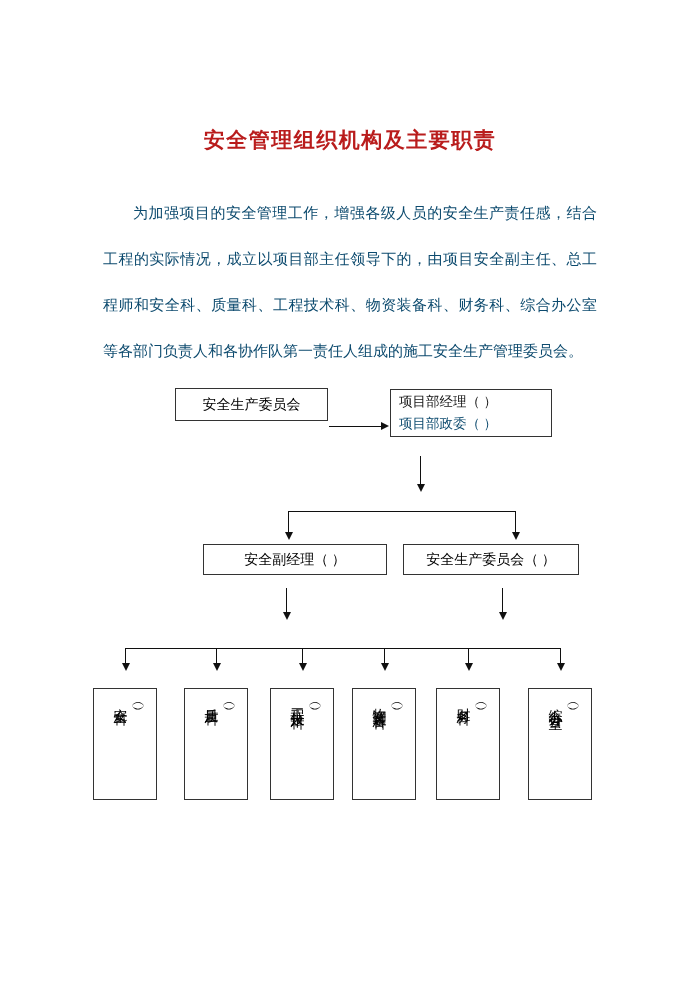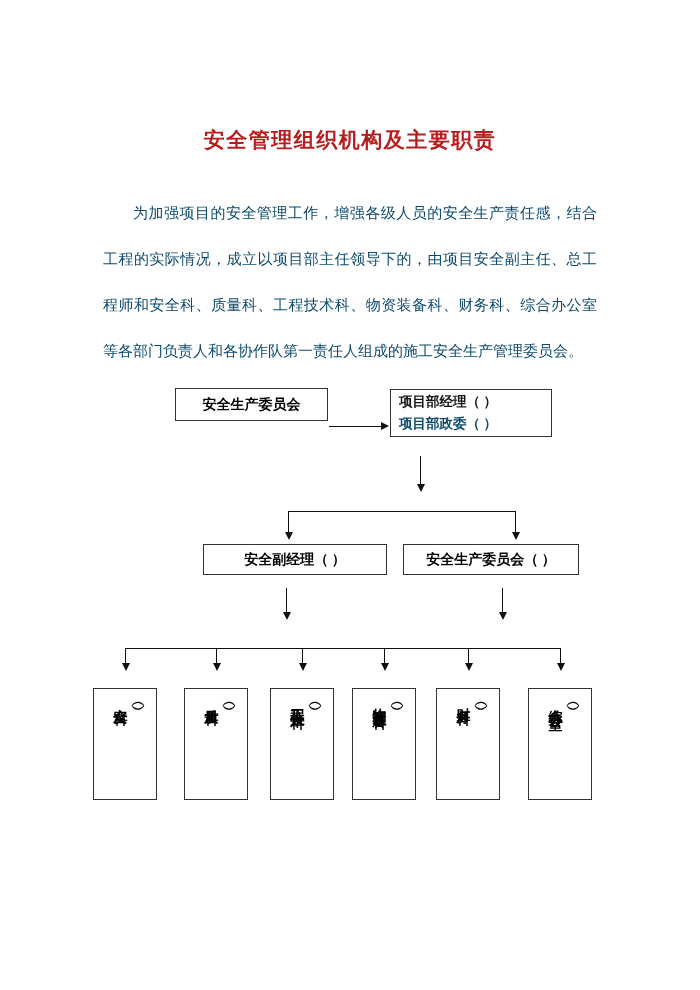--- a/index.html
+++ b/index.html
@@ -12,36 +12,36 @@
     position:absolute;top:126px;left:0;width:100%;text-align:center;
     font-size:21px;font-weight:bold;letter-spacing:1.5px;color:#b91c1c;
   }
   .paragraph{
     position:absolute;top:190px;left:103px;width:494px;
     font-size:15px;line-height:46px;text-align:justify;text-indent:2em;color:#0c4a6e;
   }
   
   .box{
     position:absolute;border:1px solid #333;background:#fff;box-sizing:border-box;
-    font-weight:bold;font-size:14px;color:#000;text-align:center;
+    font-weight:normal;font-size:14px;color:#000;text-align:center;
   }
   .hline{position:absolute;height:0;border-top:1.5px solid #101010;}
   .vline{position:absolute;width:0;border-left:1.5px solid #101010;}
   .arr-down{
     position:absolute;width:0;height:0;
     border-left:4.5px solid transparent;border-right:4.5px solid transparent;
     border-top:8px solid #101010;
   }
   .arr-right{
     position:absolute;width:0;height:0;
     border-top:4.5px solid transparent;border-bottom:4.5px solid transparent;
     border-left:8px solid #101010;
   }
   .leaders{
-    text-align:left;font-weight:bold;font-size:13.5px;line-height:22px;
+    text-align:left;font-weight:normal;font-size:13.5px;line-height:22px;
     padding:1px 8px;
   }
   .leaders .l1{display:block;color:#141414;}
   .leaders .l2{display:block;color:#0c4a6e;}
   .centered{display:flex;align-items:center;justify-content:center;}
   .dept{
     writing-mode:vertical-lr;text-align:left;
     padding:8px 0 0 17px;letter-spacing:2px;
   }
   .dept span{display:block;}

